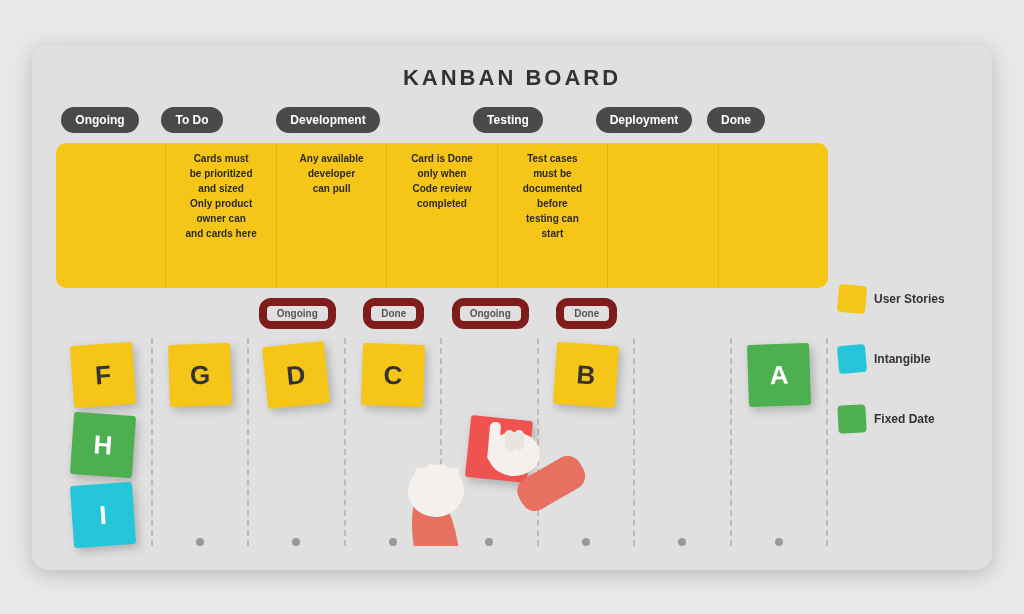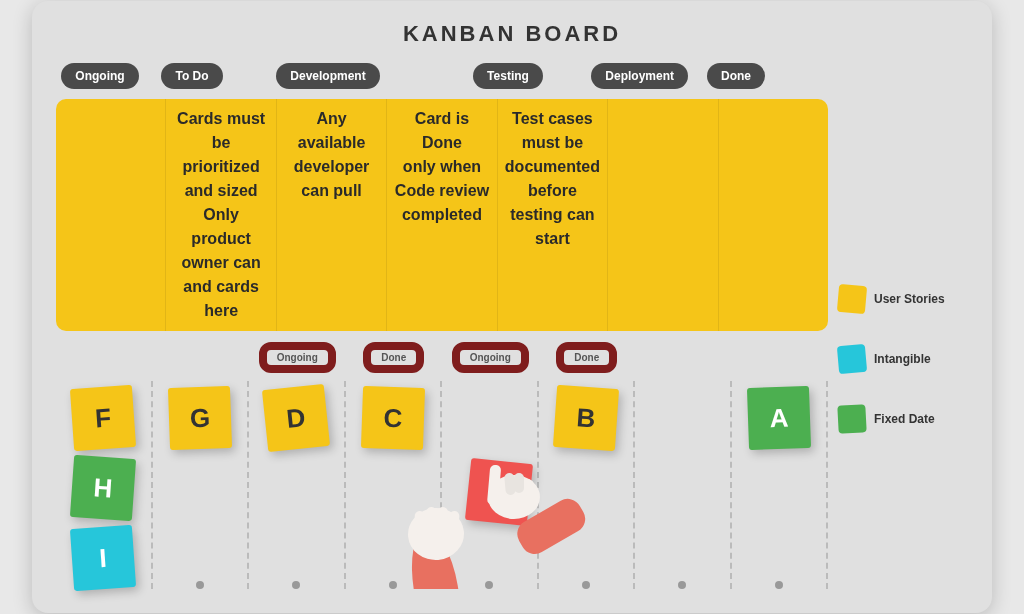--- a/index.html
+++ b/index.html
@@ -69,21 +69,21 @@
       background: #f5c518;
       border-radius: 10px;
       display: flex;
       margin-bottom: 12px;
       min-height: 145px;
       width: 100%;
     }
     .pb-cell {
       flex: 1;
       padding: 8px 6px;
-      font-size: 16px;
+      font-size: 10px;
       font-weight: 700;
       color: #2a2a2a;
       line-height: 1.5;
       text-align: center;
       border-right: 1px solid rgba(0,0,0,0.08);
     }
     .pb-cell:last-child { border-right: none; }
 
     .sub-row {
       display: flex;
@@ -180,21 +180,21 @@
         <span>Development</span>
       </div>
     </div>
 
     <div style="width:176px; display:flex; justify-content:center;">
       <div class="col-header-item">
         <span>Testing</span>
       </div>
     </div>
 
-    <div style="width:88px; display:flex; justify-content:flex-end;">
+    <div style="width:88px; display:flex; justify-content:center;">
       <div class="col-header-item">
         <span>Deployment</span>
       </div>
     </div>
 
     <div style="width:88px; display:flex; justify-content:center;">
       <div class="col-header-item">
         <span>Done</span>
       </div>
     </div>

